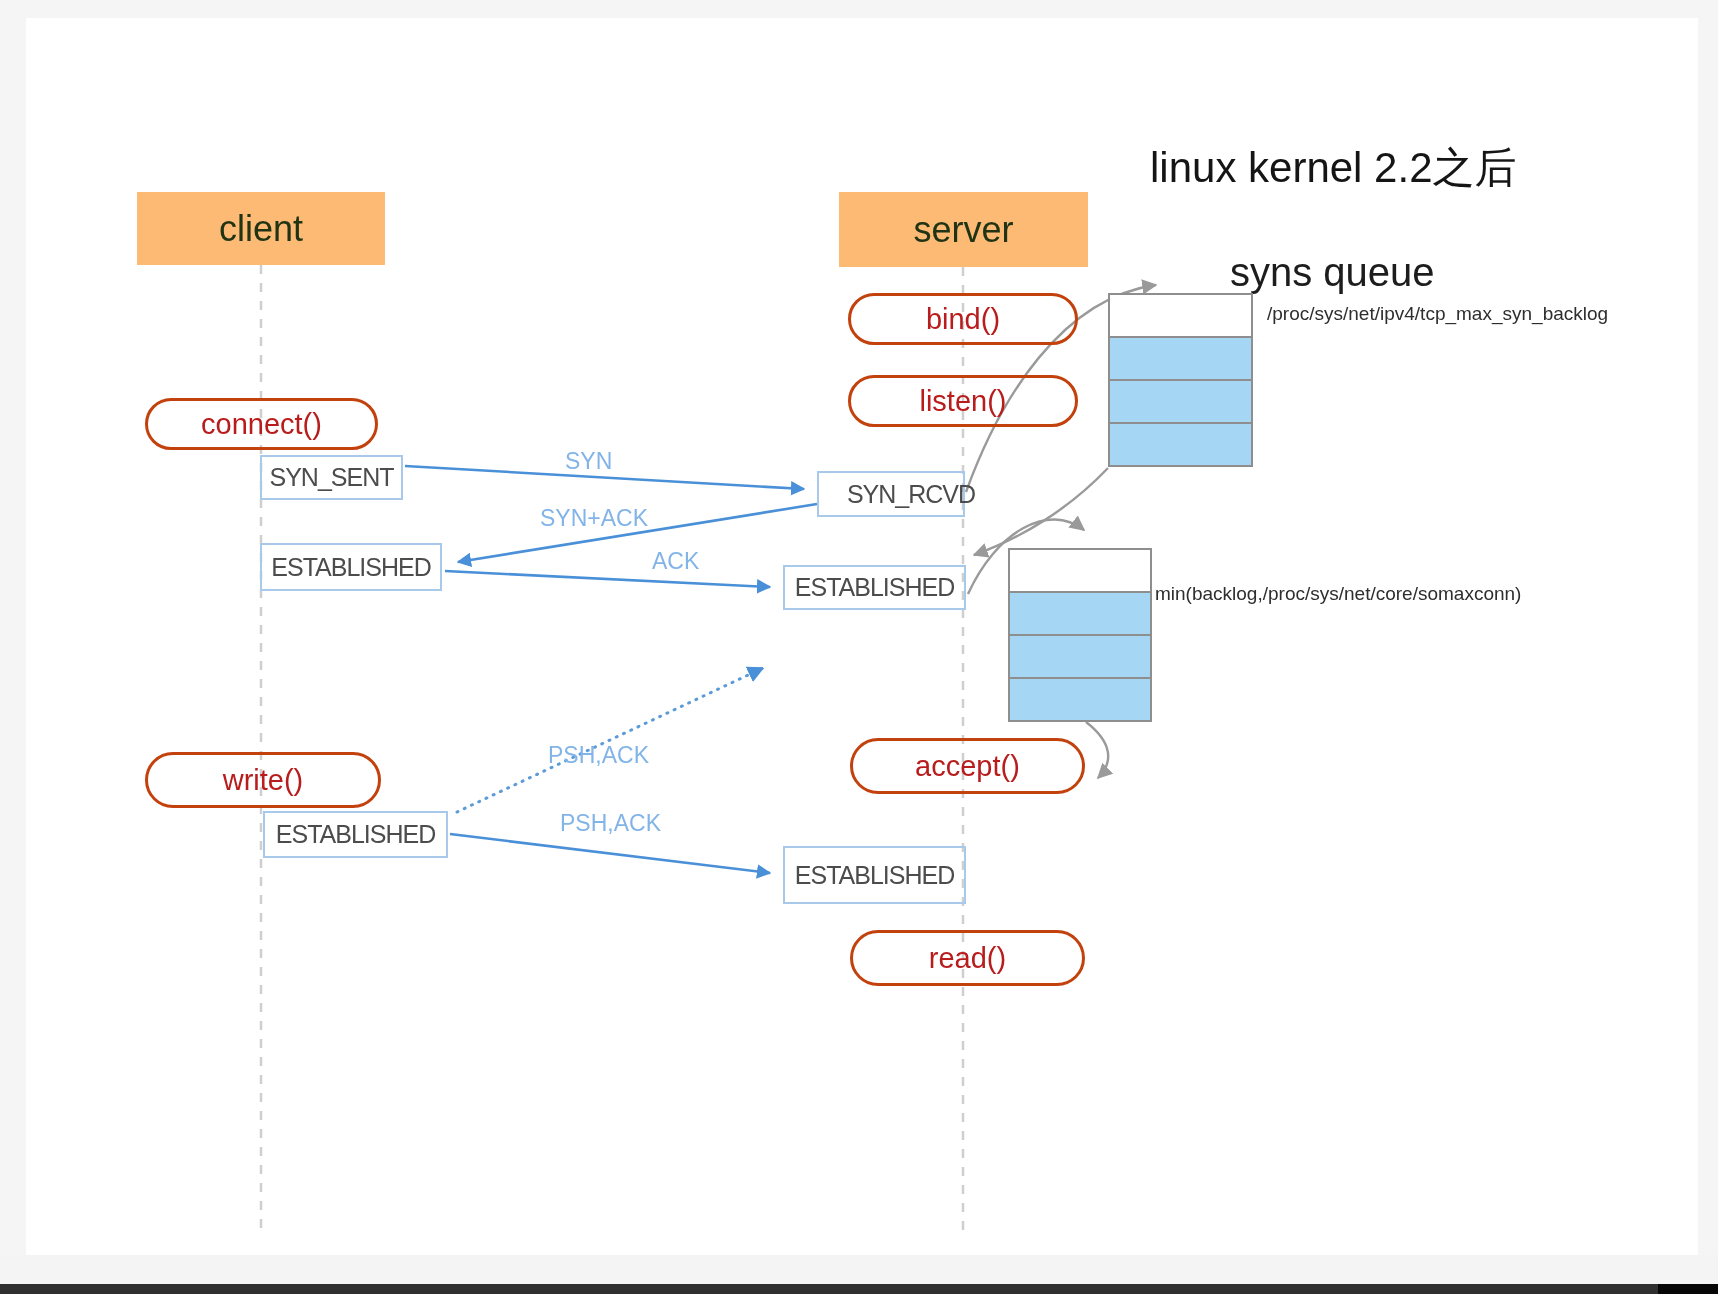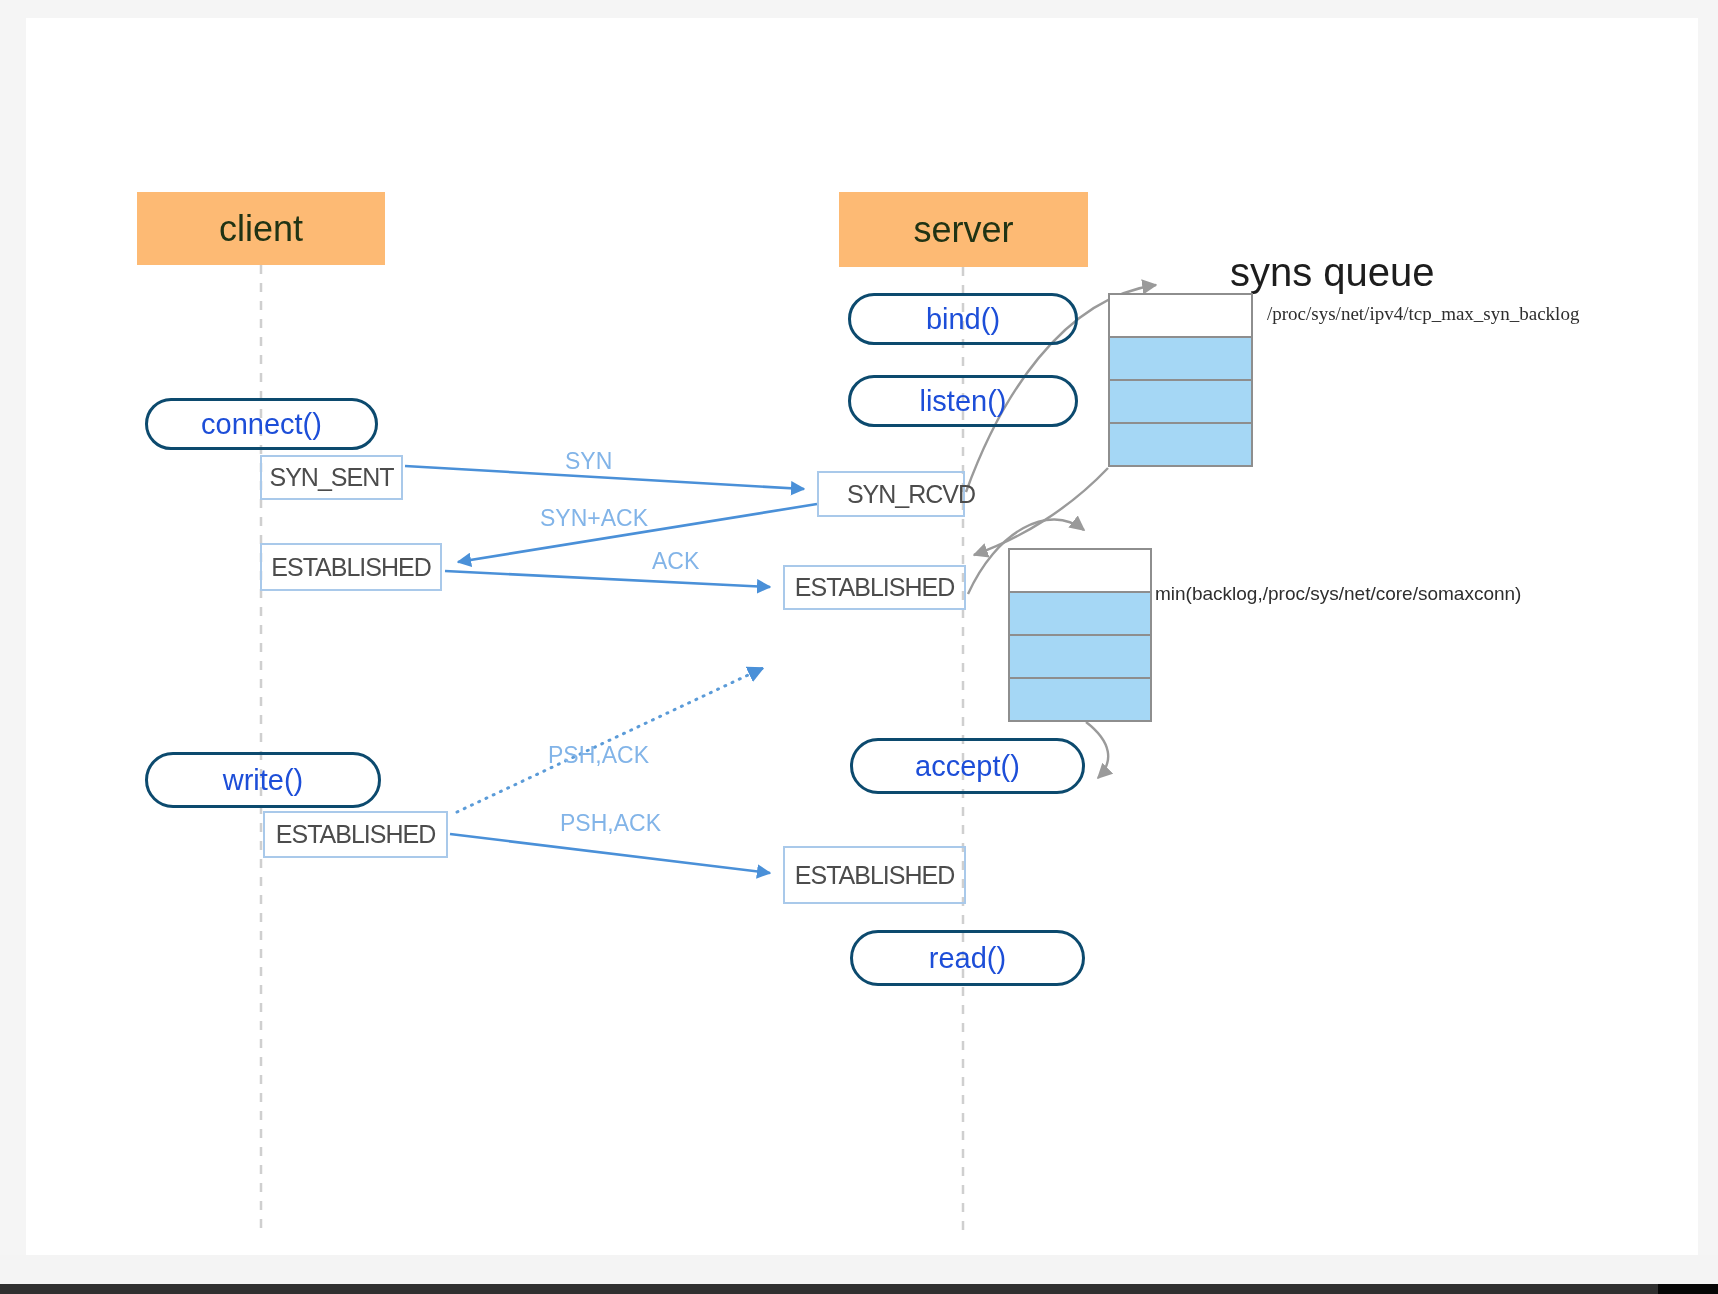--- a/index.html
+++ b/index.html
@@ -4,21 +4,21 @@
 <style>
   html,body{margin:0;padding:0;background:#f5f5f5;}
   #stage{position:relative;width:1718px;height:1294px;background:#f5f5f5;overflow:hidden;
          font-family:"Liberation Sans",sans-serif;}
   #paper{position:absolute;left:26px;top:18px;width:1672px;height:1237px;background:#ffffff;}
   #watermark{position:absolute;left:178px;top:648px;font-size:82px;color:#ececec;
              letter-spacing:3px;white-space:nowrap;z-index:1;}
   #wires{position:absolute;left:0;top:0;z-index:2;}
   .actor{position:absolute;background:#fdba74;color:#203314;display:flex;align-items:center;
          justify-content:center;font-size:36px;z-index:3;}
-  .pill{position:absolute;border:3px solid #0c4a6e;border-radius:999px;color:#1d4ed8;
+  .pill{position:absolute;border:3px solid #c2410c;border-radius:999px;color:#b91c1c;
         display:flex;align-items:center;justify-content:center;font-size:29px;z-index:3;
         background:transparent;box-sizing:border-box;}
   .state{position:absolute;border:2px solid #a9c9ea;color:#4c4c4c;display:flex;align-items:center;
          justify-content:center;font-size:25px;letter-spacing:-1px;z-index:3;box-sizing:border-box;}
   .msg{position:absolute;color:#82b4e8;font-size:23px;z-index:3;white-space:nowrap;}
   .queue{position:absolute;border:2px solid #8e8e8e;background:#ffffff;z-index:3;
          display:flex;flex-direction:column;box-sizing:border-box;}
   .qrow{flex:1;}
   .qrow + .qrow{border-top:2px solid #8e8e8e;}
   .qrow.filled{background:#a5d7f5;}
@@ -56,20 +56,21 @@
 
     <path d="M 457 812 L 763 668" stroke="#5b9bd8" stroke-width="3" fill="none" stroke-dasharray="1 7" stroke-linecap="round" marker-end="url(#ab)"></path>
     <path d="M 450 834 L 770 873" stroke="#4a90d8" stroke-width="2.6" fill="none" marker-end="url(#ab)"></path>
 
     <path d="M 966 492 C 1000 398 1062 298 1156 285" stroke="#9a9a9a" stroke-width="2.4" fill="none" marker-end="url(#ag)"></path>
     <path d="M 1108 468 C 1070 508 1022 538 974 555" stroke="#9a9a9a" stroke-width="2.4" fill="none" marker-end="url(#ag)"></path>
     <path d="M 968 594 C 996 532 1048 502 1084 530" stroke="#9a9a9a" stroke-width="2.4" fill="none" marker-end="url(#ag)"></path>
     <path d="M 1086 722 C 1112 742 1114 762 1098 778" stroke="#9a9a9a" stroke-width="2.4" fill="none" marker-end="url(#ag)"></path>
   </svg>
 
+  <div id="main-title">linux  kernel 2.2之后</div>
 
   <div class="actor" style="left:137px;top:192px;width:248px;height:73px;">client</div>
   <div class="actor" style="left:839px;top:192px;width:249px;height:75px;">server</div>
 
   <div class="pill" style="left:145px;top:398px;width:233px;height:52px;">connect()</div>
   <div class="pill" style="left:848px;top:293px;width:230px;height:52px;">bind()</div>
   <div class="pill" style="left:848px;top:375px;width:230px;height:52px;">listen()</div>
   <div class="pill" style="left:145px;top:752px;width:236px;height:56px;">write()</div>
   <div class="pill" style="left:850px;top:738px;width:235px;height:56px;">accept()</div>
   <div class="pill" style="left:850px;top:930px;width:235px;height:56px;">read()</div>
@@ -87,21 +88,21 @@
   <div class="msg" style="left:548px;top:742px;">PSH,ACK</div>
   <div class="msg" style="left:560px;top:810px;">PSH,ACK</div>
 
   <div class="qtitle" style="left:1230px;top:250px;">syns queue</div>
   <div class="queue" style="left:1108px;top:293px;width:145px;height:174px;">
       <div class="qrow free"></div>
       <div class="qrow filled"></div>
       <div class="qrow filled"></div>
       <div class="qrow filled"></div>
     </div>
-  <div class="qnote" style="left:1267px;top:303px;font-family:Liberation Serif, serif;">/proc/sys/net/ipv4/tcp_max_syn_backlog</div>
+  <div class="qnote" style="left:1267px;top:303px;">/proc/sys/net/ipv4/tcp_max_syn_backlog</div>
 
   <div class="queue" style="left:1008px;top:548px;width:144px;height:174px;">
       <div class="qrow free"></div>
       <div class="qrow filled"></div>
       <div class="qrow filled"></div>
       <div class="qrow filled"></div>
     </div>
   <div class="qnote" style="left:1155px;top:583px;">min(backlog,/proc/sys/net/core/somaxconn)</div>
 
   <div id="bottom-strip"></div>

